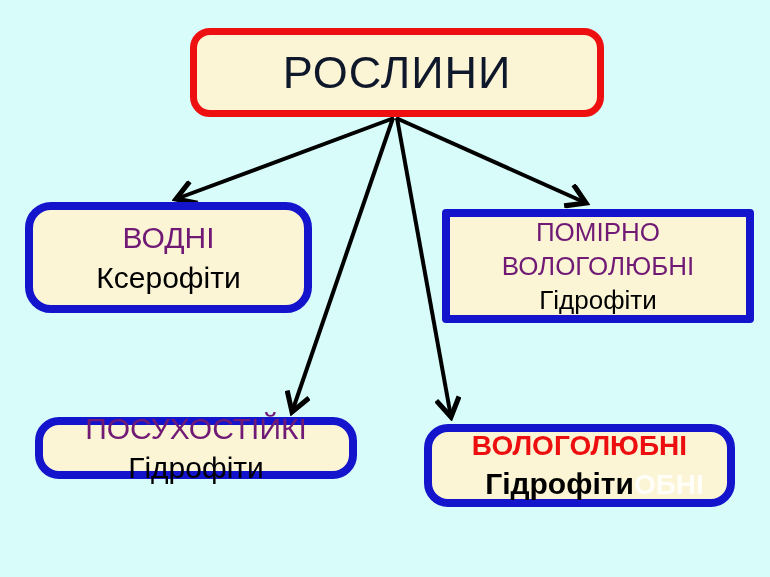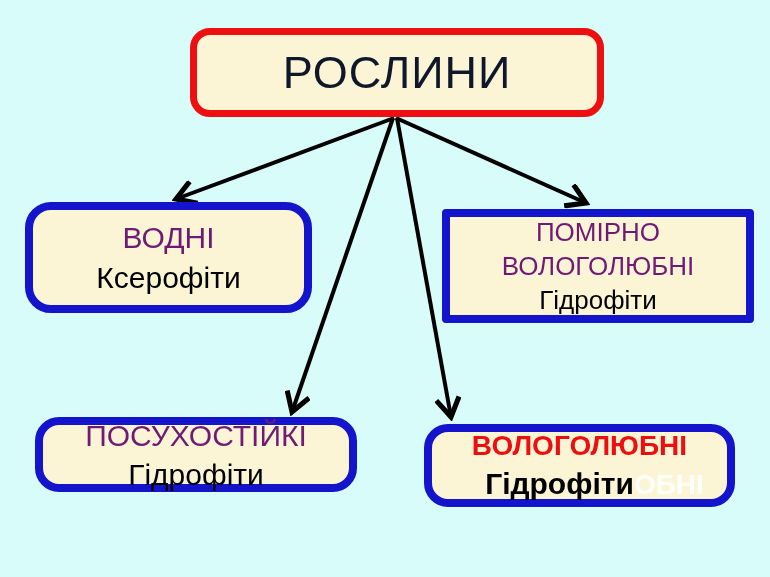--- a/index.html
+++ b/index.html
@@ -61,21 +61,21 @@
     left: 442px;
     top: 209px;
     width: 312px;
     height: 114px;
     border-radius: 4px;
   }
   .node-posukhostiyki {
     left: 35px;
     top: 417px;
     width: 322px;
-    height: 75px;
+    height: 62px;
     border-radius: 24px;
   }
   .node-vologolyubni {
     left: 424px;
     top: 424px;
     width: 311px;
     height: 83px;
     border-radius: 24px;
   }
   .title {

